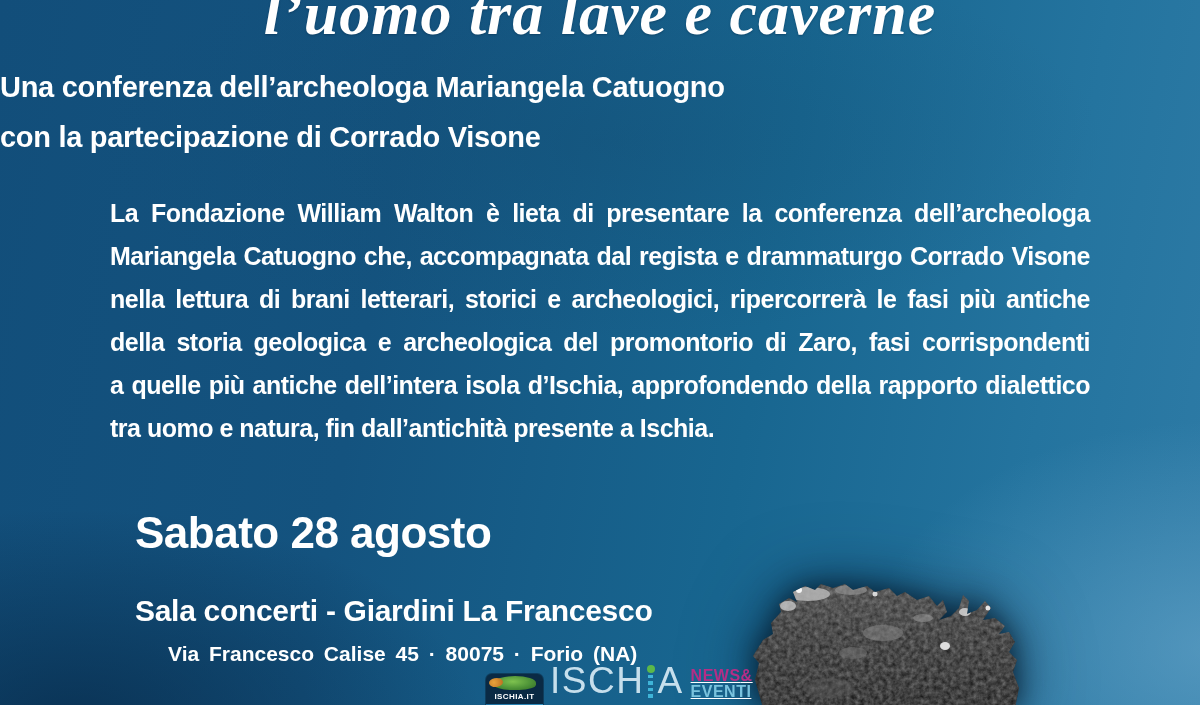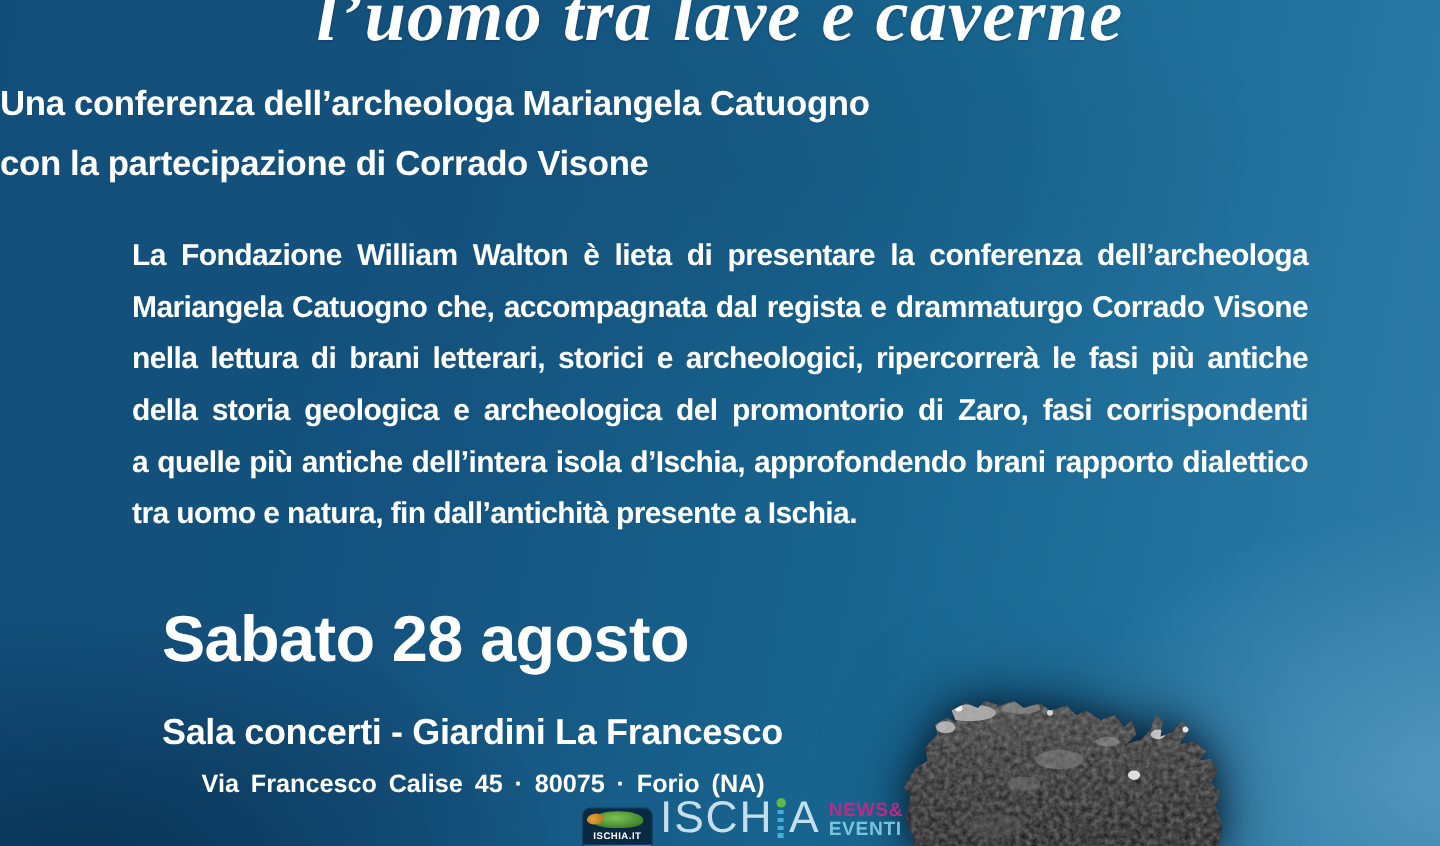--- a/index.html
+++ b/index.html
@@ -32,21 +32,21 @@
   }
   .body-text{
     position:absolute; top:192px; left:110px; width:980px;
     font-weight:bold; font-size:25px; line-height:43px;
     letter-spacing:-0.5px;
   }
   .body-line{ text-align:justify; text-align-last:justify; }
   .body-line.last{ text-align-last:left; }
   .date-line{
     position:absolute; left:135px; top:502px;
-    font-weight:bold; font-size:54px; line-height:62px;
+    font-weight:bold; font-size:44px; line-height:62px;
     letter-spacing:-0.5px; white-space:nowrap;
   }
   .venue-line{
     position:absolute; left:135px; top:593px;
     font-weight:bold; font-size:30px; line-height:36px;
     letter-spacing:-0.3px; white-space:nowrap;
   }
   .address-line{
     position:absolute; left:168px; top:641px;
     font-weight:bold; font-size:21px; line-height:26px;
@@ -98,21 +98,21 @@
     position:relative; width:5px; height:25px; margin:11px 4px 0 4px;
     background:repeating-linear-gradient(to bottom, #3fb4d8 0 3.5px, rgba(0,0,0,0) 3.5px 6.5px);
   }
   .brand-i::before{
     content:""; position:absolute; top:-10px; left:-1.5px;
     width:8px; height:8px; border-radius:50%;
     background:#5cb849;
   }
   .logo-newseventi{
     display:flex; flex-direction:column; margin-left:7px; margin-top:6px;
-    font-weight:bold; font-size:16px; line-height:16px; letter-spacing:.5px;
+    font-weight:bold; font-size:16px; line-height:16px; letter-spacing:.5px;text-decoration:underline;
   }
   .news-row{ color:#b52e86; }
   .eventi-row{ color:#7ac3de; }
 </style>
 </head>
 <body>
 
 <div class="poster">
 
   <div class="main-title">l’uomo tra lave e caverne</div>
@@ -120,21 +120,21 @@
   <div class="subtitle">
     <div>Una conferenza dell’archeologa Mariangela Catuogno</div>
     <div>con la partecipazione di Corrado Visone</div>
   </div>
 
   <div class="body-text">
     <div class="body-line">La Fondazione William Walton è lieta di presentare la conferenza dell’archeologa</div>
     <div class="body-line">Mariangela Catuogno che, accompagnata dal regista e drammaturgo Corrado Visone</div>
     <div class="body-line">nella lettura di brani letterari, storici e archeologici, ripercorrerà le fasi più antiche</div>
     <div class="body-line">della storia geologica e archeologica del promontorio di Zaro, fasi corrispondenti</div>
-    <div class="body-line">a quelle più antiche dell’intera isola d’Ischia, approfondendo brani rapporto dialettico</div>
+    <div class="body-line">a quelle più antiche dell’intera isola d’Ischia, approfondendo della rapporto dialettico</div>
     <div class="body-line last">tra uomo e natura, fin dall’antichità presente a Ischia.</div>
   </div>
 
   <div class="date-line">Sabato 28 agosto</div>
   <div class="venue-line">Sala concerti - Giardini La Francesco</div>
   <div class="address-line">Via Francesco Calise 45  ·  80075  ·  Forio (NA)</div>
 
   <svg class="rock" viewBox="0 0 300 140" xmlns="http://www.w3.org/2000/svg">
     <defs>
       <linearGradient id="rockFill" x1="0" y1="0" x2="0" y2="1">

